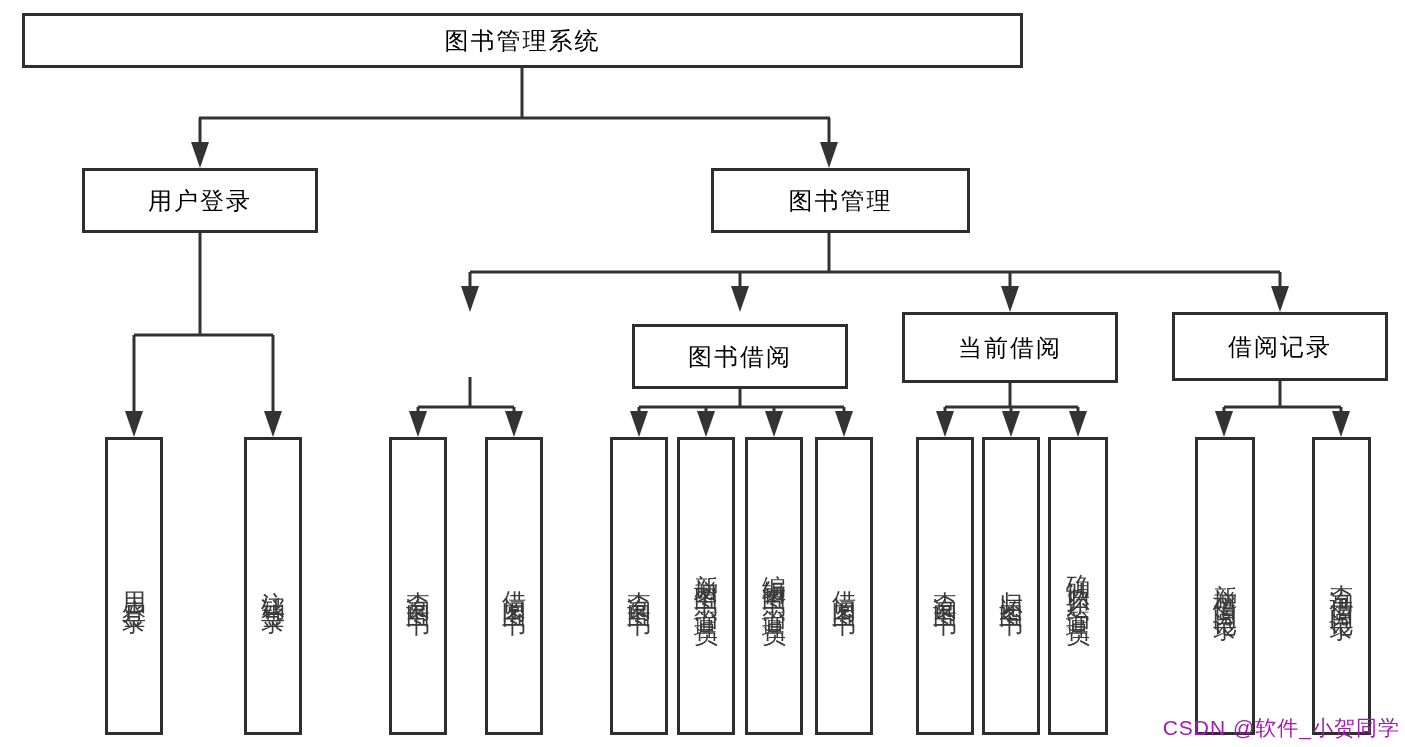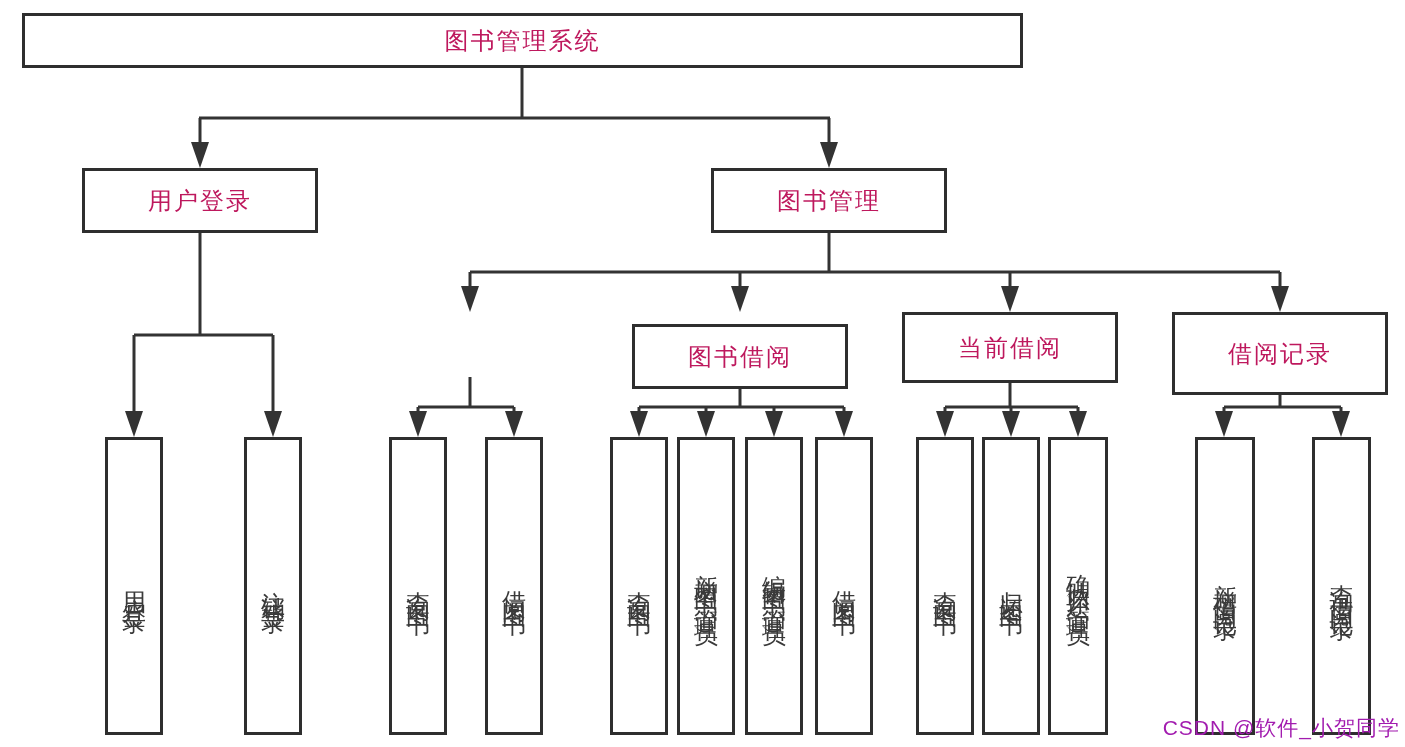--- a/index.html
+++ b/index.html
@@ -4,21 +4,21 @@
 <style>
   html,body{margin:0;padding:0;background:#ffffff;}
   .canvas{
     position:relative;width:1405px;height:747px;background:#ffffff;
     font-family:"Liberation Sans","DejaVu Sans",sans-serif;overflow:hidden;
   }
   .wires{position:absolute;left:0;top:0;z-index:0;}
   .hbox{
     position:absolute;box-sizing:border-box;background:#ffffff;
     border:3px solid #2e2e2e;display:flex;align-items:center;justify-content:center;
-    font-size:24px;color:#be185d;letter-spacing:2px;z-index:1;white-space:nowrap;text-align:right;
+    font-size:24px;color:#000000;letter-spacing:2px;z-index:1;white-space:nowrap;text-align:right;
   }
   .vbox{
     position:absolute;box-sizing:border-box;background:#ffffff;
     border:3px solid #2e2e2e;display:flex;align-items:center;justify-content:center;
     writing-mode:vertical-lr;text-orientation:mixed;
     font-size:24px;color:#3a3a3a;letter-spacing:7px;line-height:1;z-index:1;
   }
   .watermark{
     position:absolute;right:5px;top:714px;z-index:2;
     font-size:21px;color:#a21caf;letter-spacing:1px;white-space:nowrap;
@@ -91,25 +91,25 @@
       <polygon points="1002,411 1020,411 1011,437"></polygon>
       <polygon points="1069,411 1087,411 1078,437"></polygon>
       <polygon points="1215,411 1233,411 1224,437"></polygon>
       <polygon points="1332,411 1350,411 1341,437"></polygon>
     </g>
   </svg>
 
   <div class="hbox" style="left:22px;top:13px;width:1001px;height:55px">图书管理系统</div>
 
   <div class="hbox" style="left:82px;top:168px;width:236px;height:65px">用户登录</div>
-  <div class="hbox" style="left:711px;top:168px;width:236px;height:65px">图书管理</div>
+  <div class="hbox" style="left:711px;top:168px;width:259px;height:65px">图书管理</div>
 
   <div class="hbox" style="left:632px;top:324px;width:216px;height:65px">图书借阅</div>
   <div class="hbox" style="left:902px;top:312px;width:216px;height:71px">当前借阅</div>
-  <div class="hbox" style="left:1172px;top:312px;width:216px;height:83px">借阅记录</div>
+  <div class="hbox" style="left:1172px;top:312px;width:216px;height:69px">借阅记录</div>
 
   <div class="vbox" style="left:105px;top:437px;width:58px;height:298px">用户登录</div>
   <div class="vbox" style="left:244px;top:437px;width:58px;height:298px">注销登录</div>
 
   <div class="vbox" style="left:389px;top:437px;width:58px;height:298px">查询图书</div>
   <div class="vbox" style="left:485px;top:437px;width:58px;height:298px">借阅图书</div>
 
   <div class="vbox" style="left:610px;top:437px;width:58px;height:298px">查询图书</div>
   <div class="vbox" style="left:677px;top:437px;width:58px;height:298px">新增图书（管理员）</div>
   <div class="vbox" style="left:745px;top:437px;width:58px;height:298px">编辑图书（管理员）</div>

